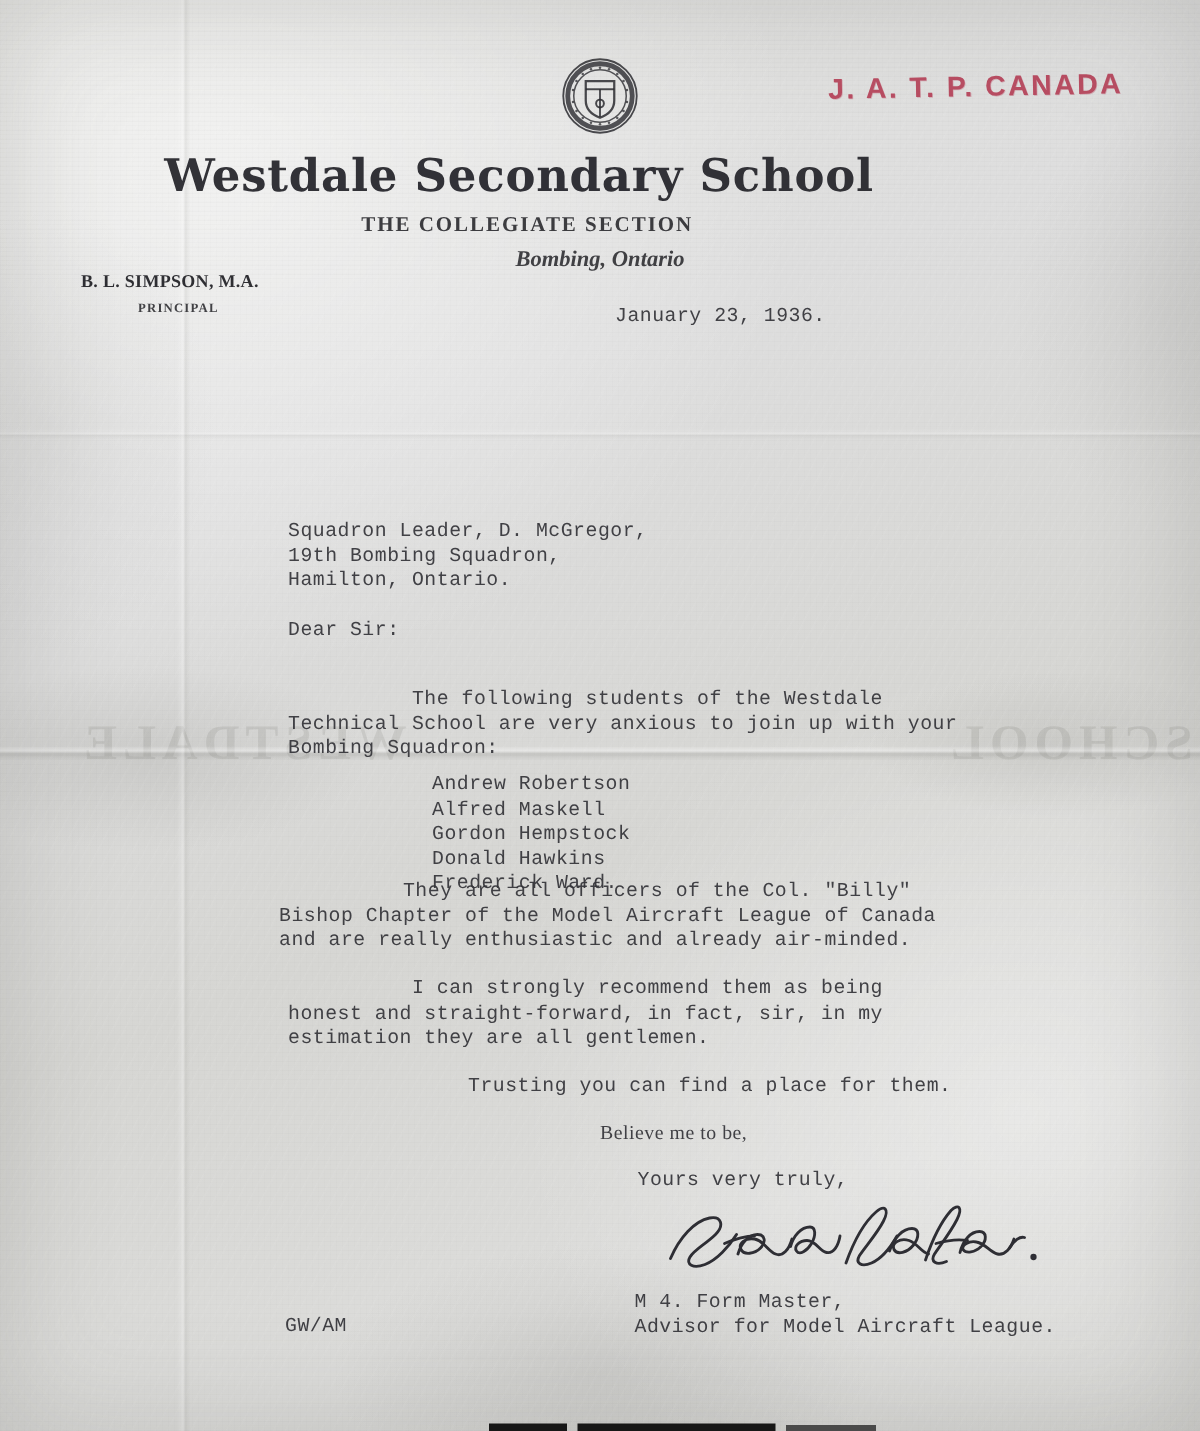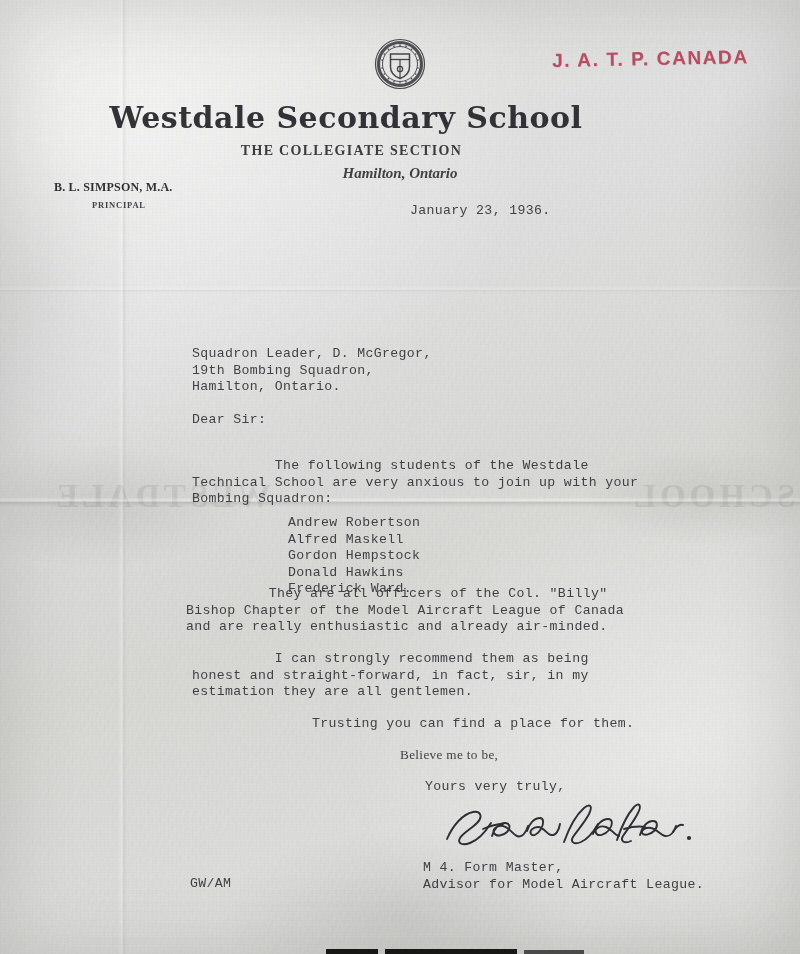--- a/index.html
+++ b/index.html
@@ -308,21 +308,21 @@
           <circle cx="8" cy="22" r="0.85"></circle>
             <circle cx="10.3" cy="16" r="0.85"></circle>
           <circle cx="14.5" cy="11.3" r="0.85"></circle>
             <circle cx="20" cy="8.2" r="0.85"></circle>
         </g>
       </svg>
     </div>
 
     <div class="lh-school">Westdale Secondary School</div>
     <div class="lh-section">THE COLLEGIATE SECTION</div>
-    <div class="lh-city">Hamilton, Ontario</div>
+    <div class="lh-city">Bombing, Ontario</div>
 
     <div class="principal-name">B. L. SIMPSON, M.A.</div>
     <div class="principal-role">PRINCIPAL</div>
 
     <div class="tw date">January 23, 1936.</div>
     <div class="tw recipient">Squadron Leader, D. McGregor,
 19th Bombing Squadron,
 Hamilton, Ontario.</div>
     <div class="tw salutation">Dear Sir:</div>
     <div class="tw para1">          The following students of the Westdale

